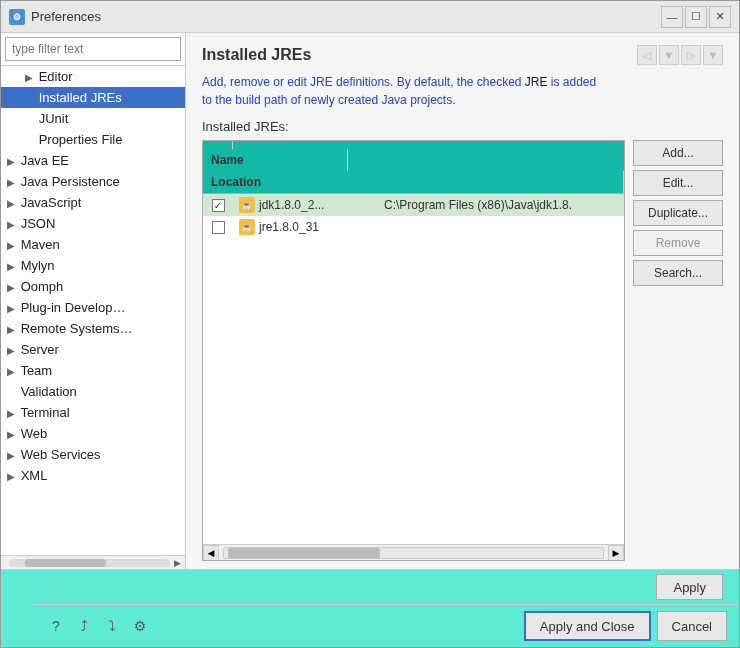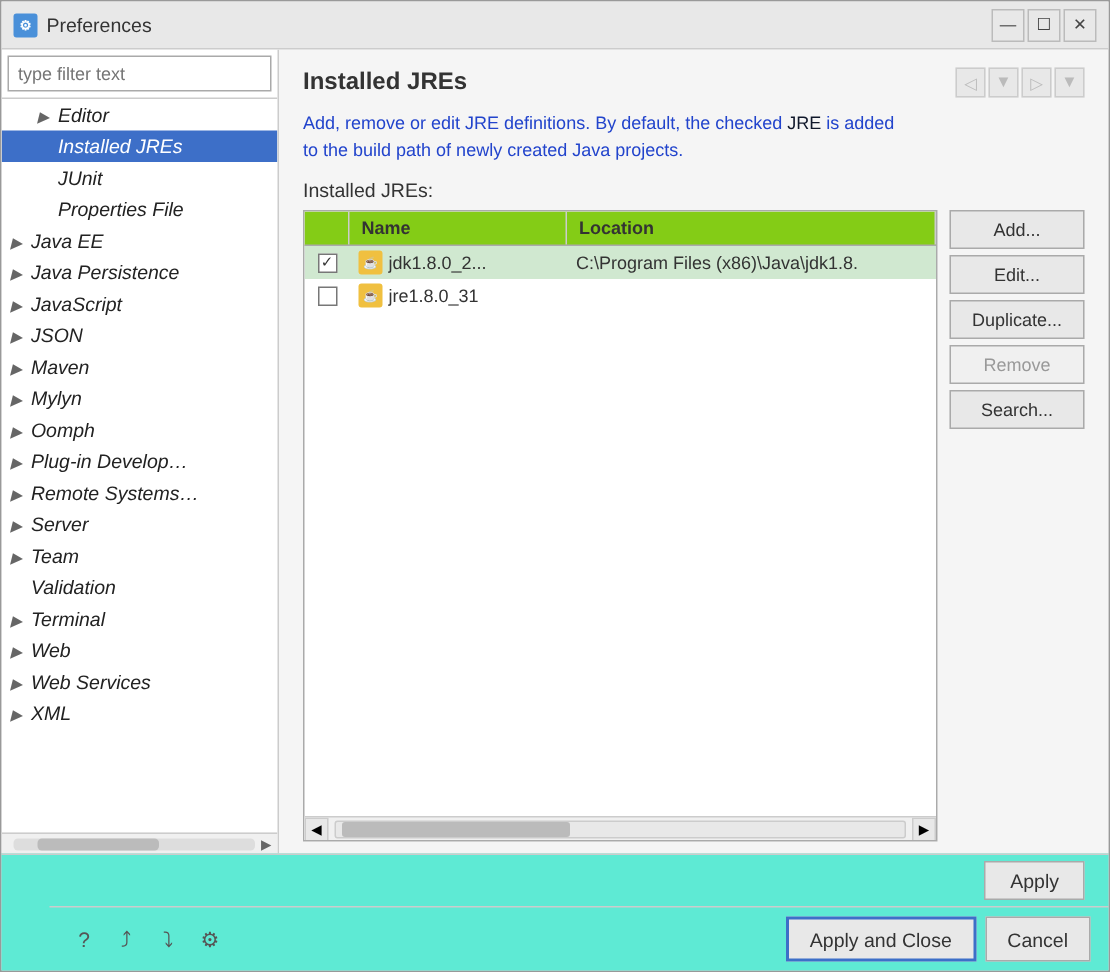--- a/index.html
+++ b/index.html
@@ -102,21 +102,20 @@
       overflow-x: hidden;
     }
     .tree-item {
       padding: 3px 8px 3px 16px;
       cursor: pointer;
       white-space: nowrap;
       overflow: hidden;
       text-overflow: ellipsis;
       color: #222;
       font-size: 13px;
-      font-style: italic;
     }
     .tree-item.selected { background: #3d6fc8; color: #fff; }
     .tree-item.parent {
       padding-left: 6px;
       font-weight: normal;
     }
     .tree-item.child {
       padding-left: 24px;
     }
     .tree-arrow {
@@ -188,22 +187,23 @@
     .jre-table-container {
       flex: 1;
       border: 1px solid #aaa;
       background: #fff;
       display: flex;
       flex-direction: column;
       overflow: hidden;
     }
     .table-header {
       display: flex;
-      background: #84cc16;
+      background: #14b8a6;
       border-bottom: 1px solid #aaa;
+      flex-direction: column;
     }
     .table-header-cell {
       padding: 4px 8px;
       font-size: 12px;
       font-weight: bold;
       color: #333;
       border-right: 1px solid #ccc;
       flex-shrink: 0;
     }
     .table-header-cell.name-col { width: 145px; }

